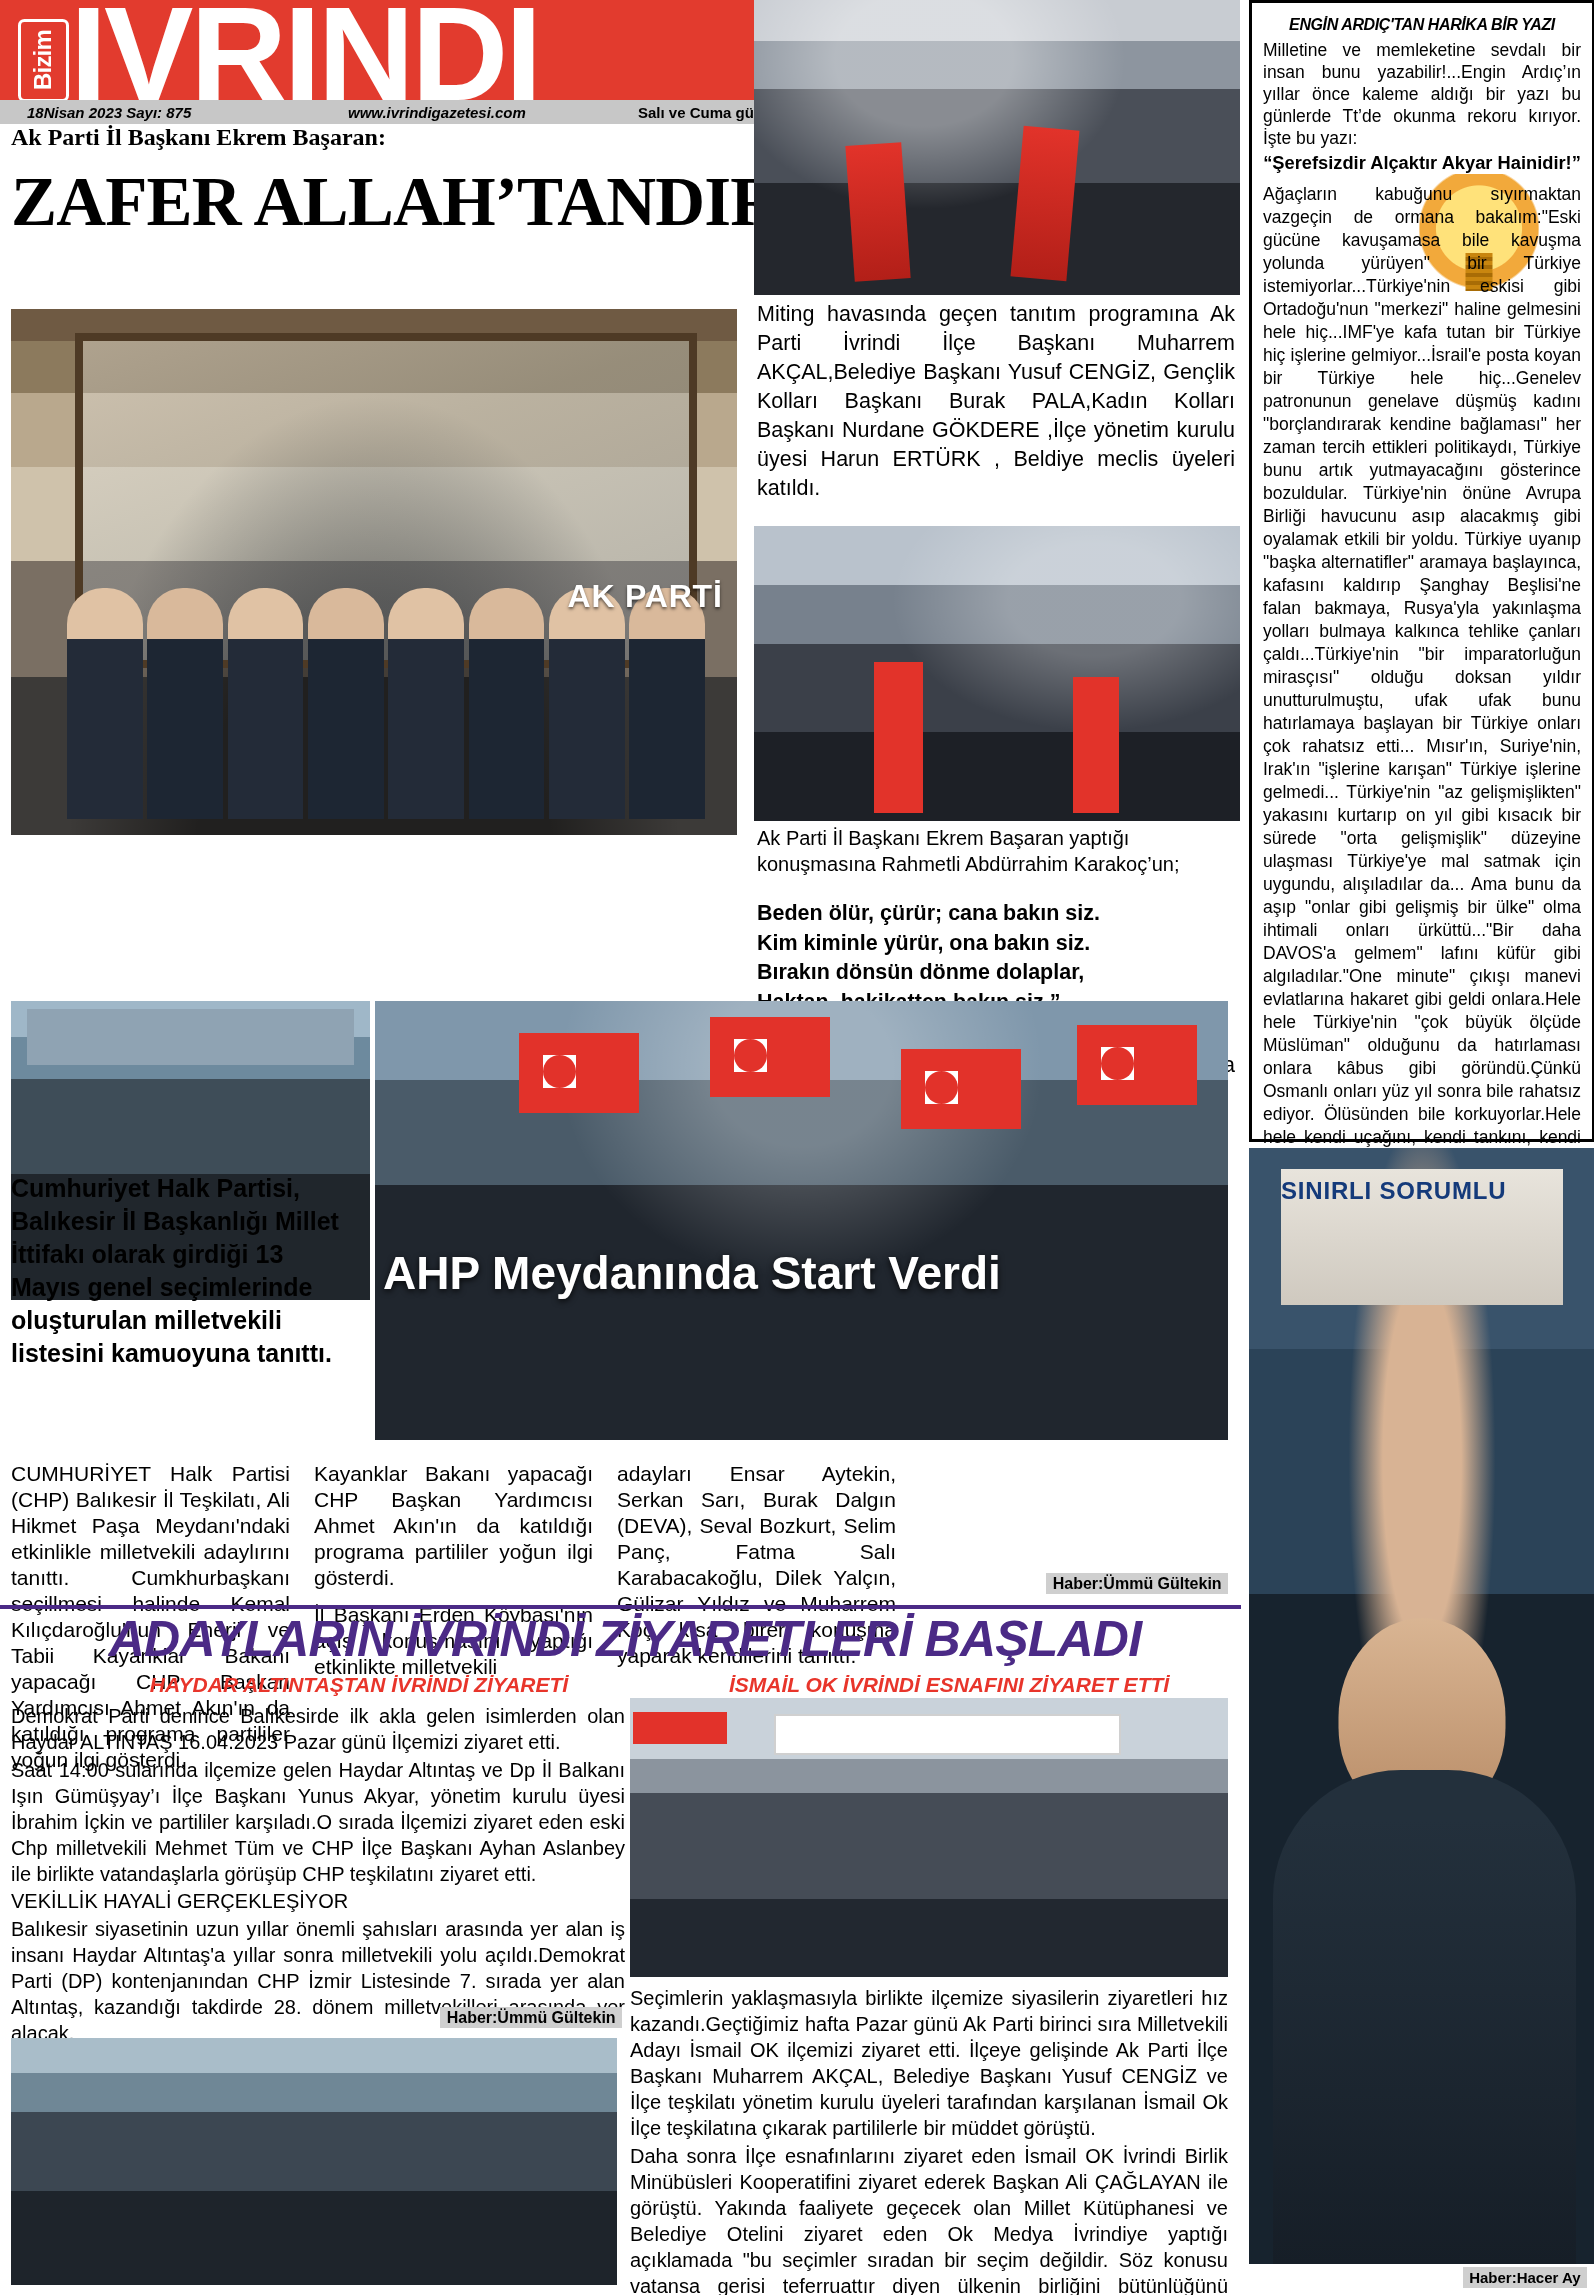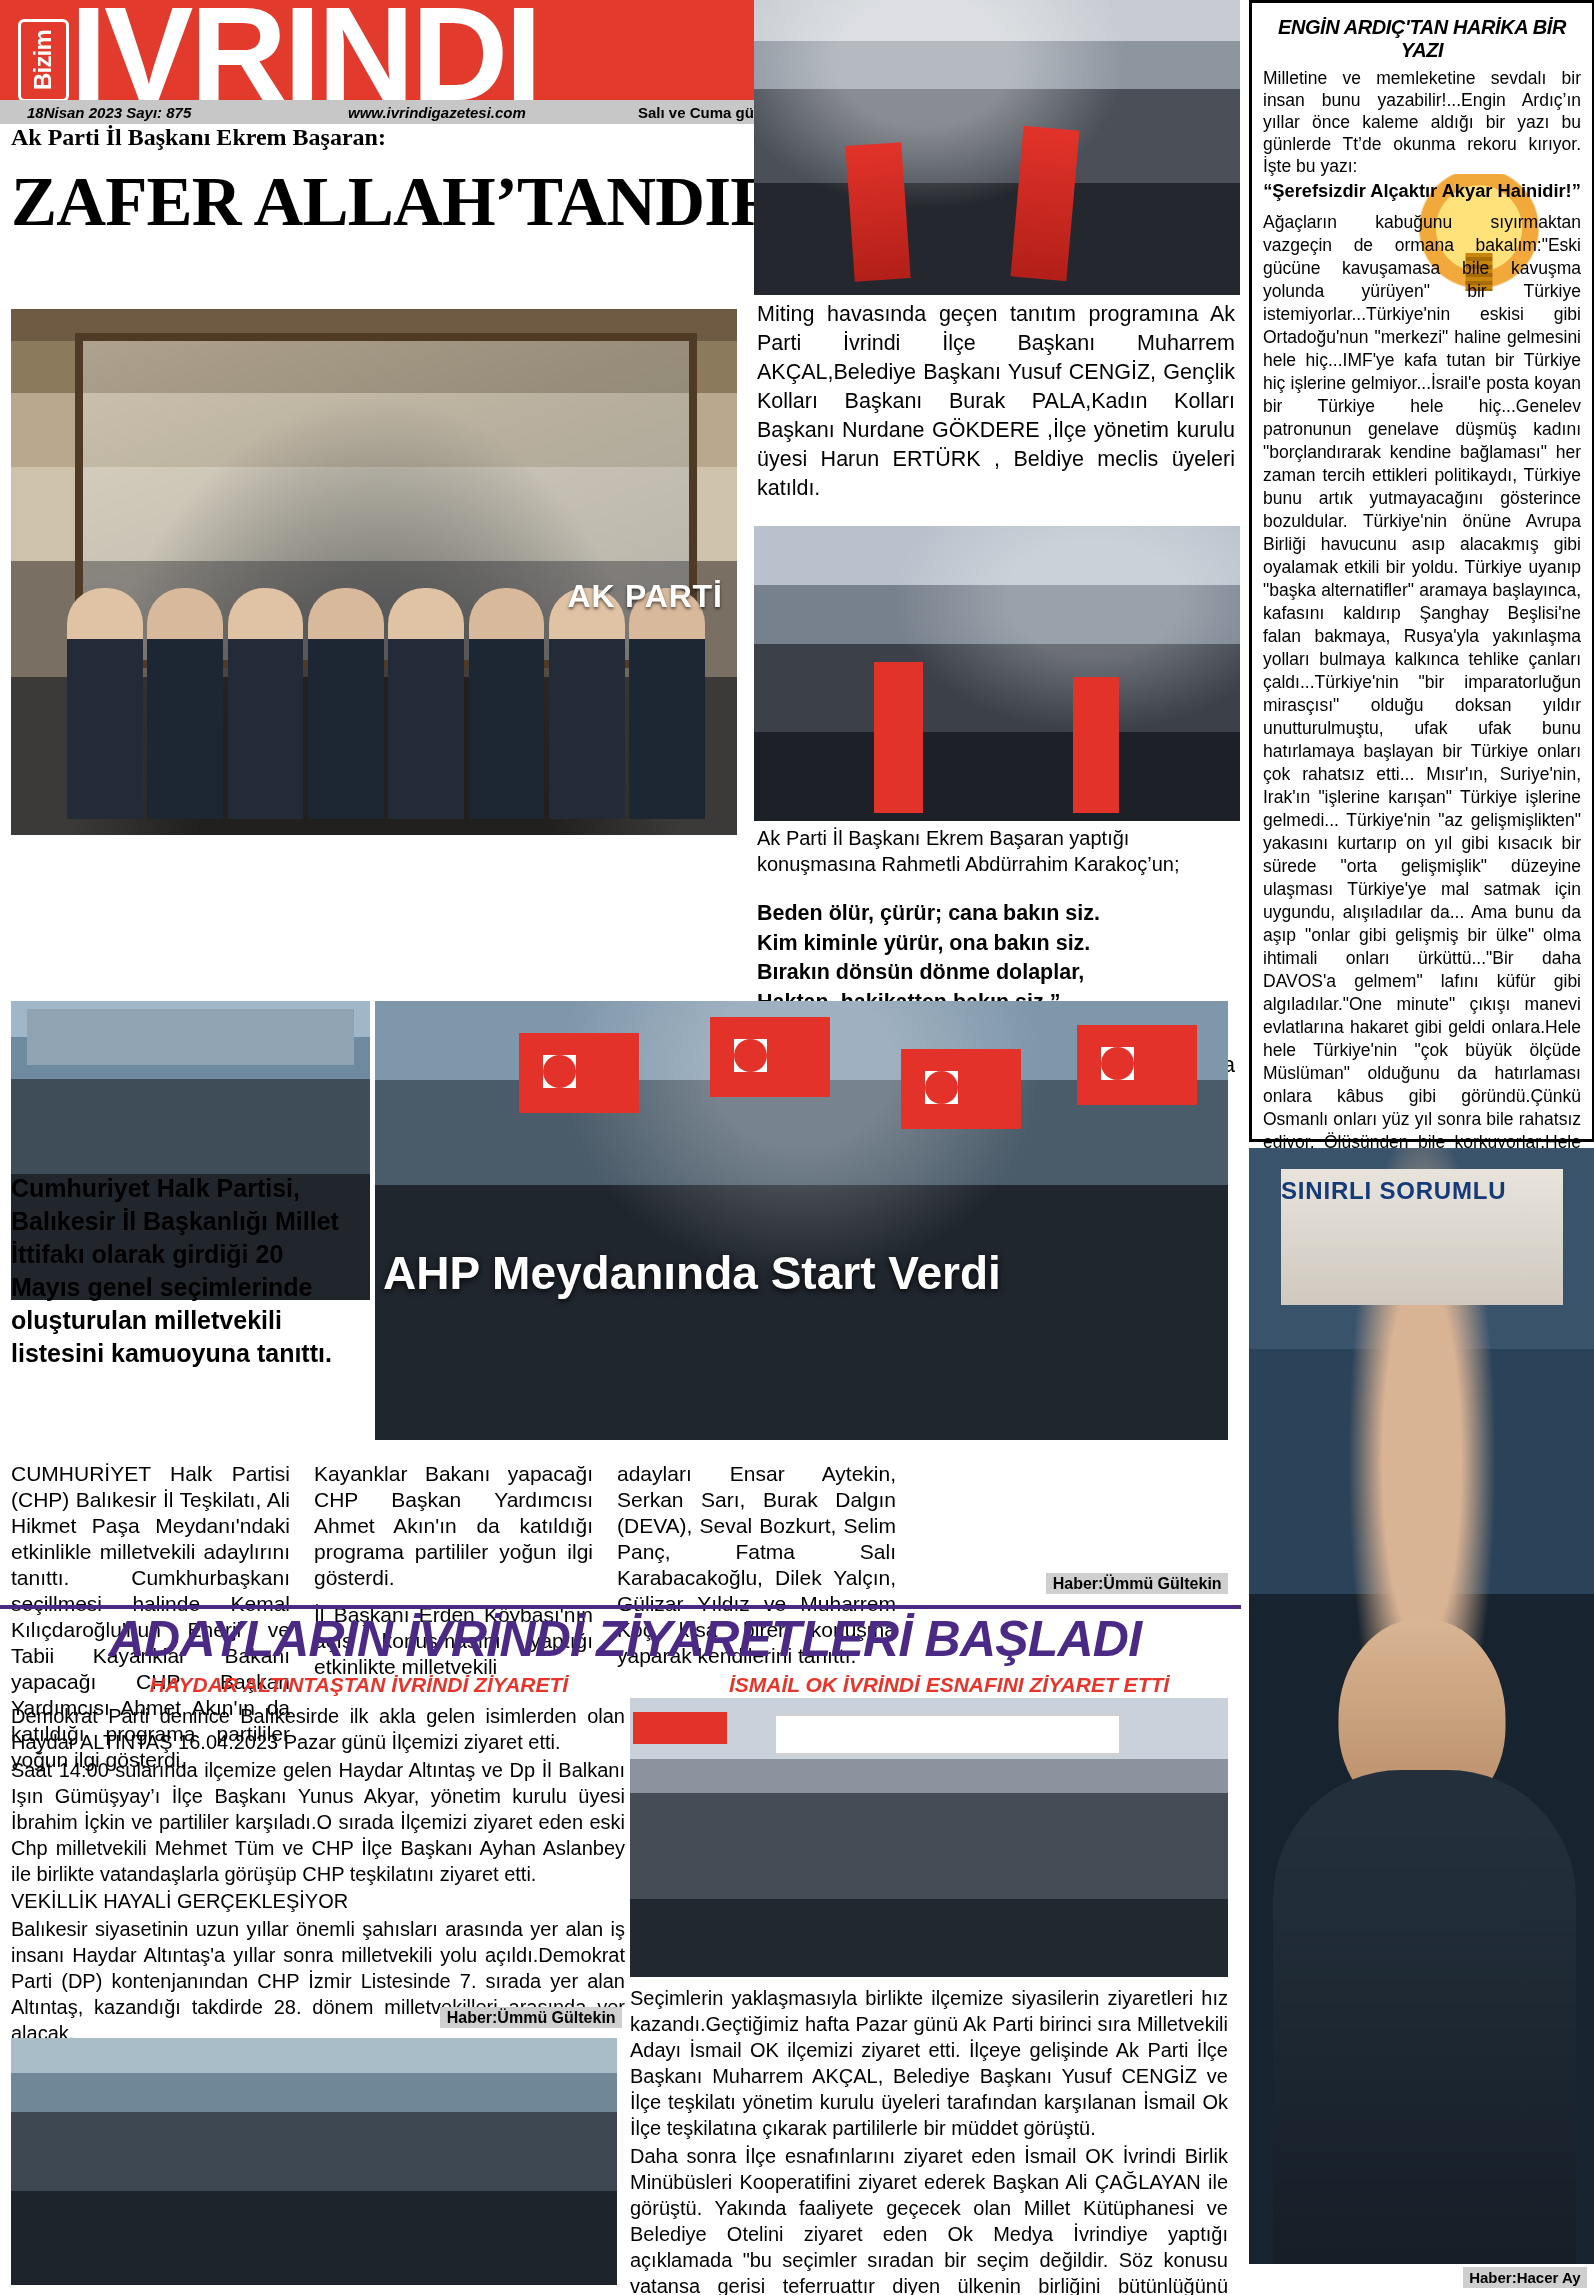--- a/index.html
+++ b/index.html
@@ -166,21 +166,21 @@
   .poem .plain{font-weight:normal;}
   .poem .pg{display:block;text-align:right;font-weight:normal;margin-top:4.8px;}
 
   
   .oped{
     position:absolute;left:1249px;top:0px;width:346px;height:1142px;
     border:3.2px solid #000;box-sizing:border-box;
     padding:12.8px 11px 8px 11px;
   }
   .oped h2{
-    margin:0 0 4.8px 0;font-size:20px;font-style:italic;font-weight:bold;
+    margin:0 0 4.8px 0;font-size:16px;font-style:italic;font-weight:bold;
     text-align:center;letter-spacing:-0.4px;
   }
   .oped .intro{font-size:17.5px;line-height:22px;text-align:justify;margin-bottom:3.2px;}
   .oped .quote{font-size:18.3px;font-weight:bold;text-align:center;margin:3.2px 0 9.6px 0;}
   .oped .body{font-size:17.5px;line-height:23px;text-align:justify;}
   .oped .body p{margin:0 0 9.6px 0;}
 
   
   #photo-chp-left{left:11px;top:1001px;width:359px;height:299px;}
   #photo-chp-left .inner{
@@ -401,21 +401,21 @@
 
   <div class="photo" id="photo-chp-right">
     <div class="inner">
       <div class="flag" style="left:144px;top:32px;"></div>
       <div class="flag" style="left:335px;top:16px;"></div>
       <div class="flag" style="left:526px;top:48px;"></div>
       <div class="flag" style="left:702px;top:24px;"></div>
     </div>
   </div>
 
-  <div class="chp-lead">Cumhuriyet Halk Partisi, Balıkesir İl Başkanlığı Millet İttifakı olarak girdiği 20 Mayıs genel seçimlerinde oluşturulan milletvekili listesini kamuoyuna tanıttı.</div>
+  <div class="chp-lead">Cumhuriyet Halk Partisi, Balıkesir İl Başkanlığı Millet İttifakı olarak girdiği 13 Mayıs genel seçimlerinde oluşturulan milletvekili listesini kamuoyuna tanıttı.</div>
 
   <div class="chp-overlay">
     <div>AHP Meydanında Start Verdi</div>
   </div>
 
   <div class="chp-cols">
     <div class="c">
       <p>CUMHURİYET Halk Partisi (CHP) Balıkesir İl Teşkilatı, Ali Hikmet Paşa Meydanı'ndaki etkinlikle milletvekili adaylırını tanıttı. Cumkhurbaşkanı seçillmesi halinde Kemal Kılıçdaroğlu'nun Enerji ve Tabii Kayanklar Bakanı yapacağı CHP Başkan Yardımcısı Ahmet Akın'ın da katıldığı programa partililer yoğun ilgi gösterdi.</p>
     </div>
     <div class="c">

